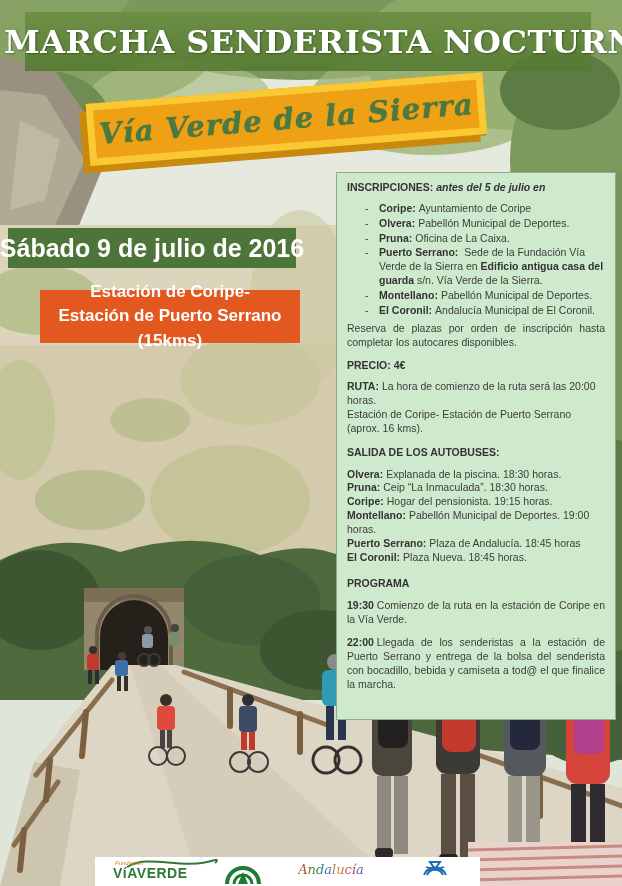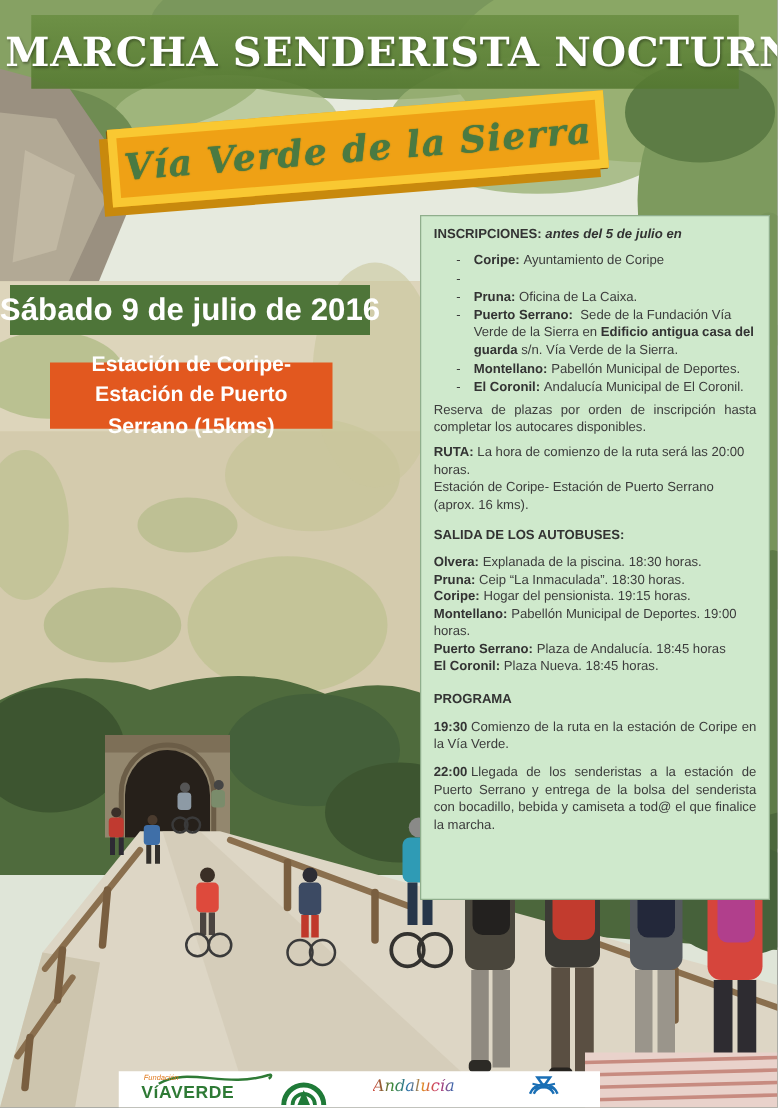--- a/index.html
+++ b/index.html
@@ -35,21 +35,21 @@
     font-size:29px;color:#4a7a42;white-space:nowrap;letter-spacing:1px;
     text-shadow:0 0 1px #3c6a36;
   }
   
   .date-box{
     position:absolute;left:8px;top:228px;width:288px;height:40px;background:#4e7539;
     display:flex;align-items:center;justify-content:center;
   }
   .date-box span{color:#fff;font-weight:bold;font-size:25px;white-space:nowrap;}
   .route-box{
-    position:absolute;left:40px;top:290px;width:226px;height:53px;background:#e2581f;
+    position:absolute;left:40px;top:290px;width:260px;height:53px;background:#e2581f;
     display:flex;align-items:center;justify-content:center;text-align:center;padding:2px 14px;
   }
   .route-box span{color:#fff;font-weight:bold;font-size:17px;line-height:1.45;}
   
   .panel{
     position:absolute;left:336px;top:172px;width:280px;height:548px;
     background:#cfe9cc;border:1px solid #8fae8c;padding:8px 10px 6px 10px;
     color:#3c3c3c;font-size:10.5px;line-height:1.32;overflow:hidden;
   }
   .panel b,.lbl{font-weight:bold;color:#333;}
@@ -283,20 +283,21 @@
       <b><i>antes del 5 de julio en</i></b>
     </div>
 
     <div class="sec" style="margin-bottom:4px;">
       <div class="insc-item">
         <span class="dash">-</span>
         <span class="itxt"><span class="lbl">Coripe:</span><span>Ayuntamiento de Coripe</span></span>
       </div>
       <div class="insc-item">
         <span class="dash">-</span>
+        <span class="itxt"><span class="lbl">Olvera:</span><span>Pabellón Municipal de Deportes.</span></span>
       </div>
       <div class="insc-item">
         <span class="dash">-</span>
         <span class="itxt"><span class="lbl">Pruna:</span><span>Oficina de La Caixa.</span></span>
       </div>
       <div class="insc-item">
         <span class="dash">-</span>
         <span class="itxt">
           <span class="lbl">Puerto Serrano:</span>
           <span>Sede de la Fundación Vía Verde de la Sierra en</span>
@@ -309,20 +310,24 @@
         <span class="itxt"><span class="lbl">Montellano:</span><span>Pabellón Municipal de Deportes.</span></span>
       </div>
       <div class="insc-item">
         <span class="dash">-</span>
         <span class="itxt"><span class="lbl">El Coronil:</span><span>Andalucía Municipal de El Coronil.</span></span>
       </div>
     </div>
 
     <div class="sec just">Reserva de plazas por orden de inscripción hasta completar los autocares disponibles.</div>
 
+    <div class="sec" style="margin-top:10px;">
+      <b>PRECIO:</b>
+      <b>4€</b>
+    </div>
 
     <div class="sec" style="margin-top:2px;">
       <div><span class="lbl">RUTA:</span><span>La hora de comienzo de la ruta será las 20:00 horas.</span></div>
       <div>Estación de Coripe- Estación de Puerto Serrano (aprox. 16 kms).</div>
     </div>
 
     <div class="sec" style="margin-top:10px;">
       <b>SALIDA DE LOS AUTOBUSES:</b>
     </div>
 

